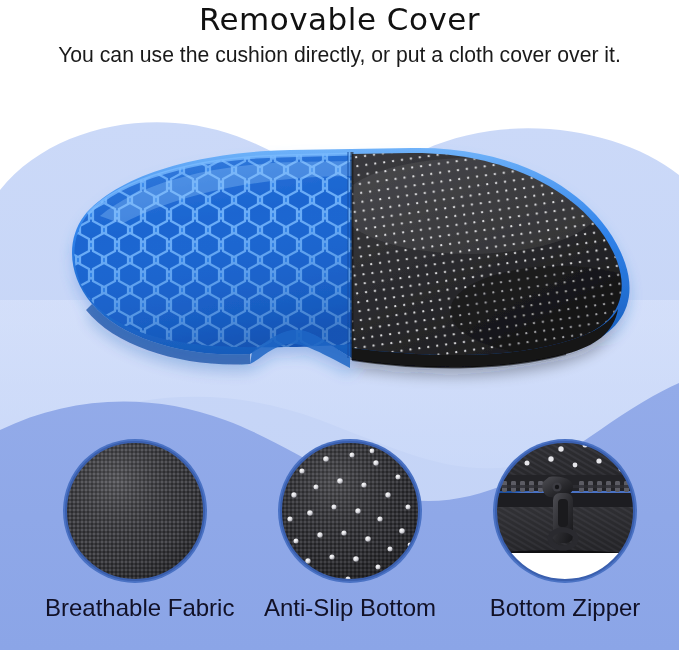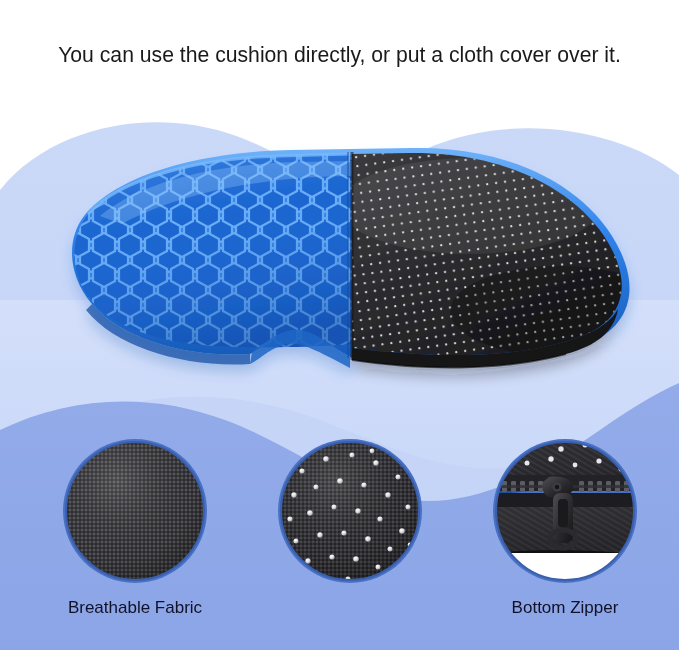--- a/index.html
+++ b/index.html
@@ -97,21 +97,21 @@
     position: relative;
     width: 148px;
     height: 148px;
     margin: 7px auto 0 auto;
   }
   .circle-svg { display: block; }
 
   .feature-label {
     margin-top: 11px;
     font-family: "Liberation Sans", sans-serif;
-    font-size: 17px;
+    font-size: 24px;
     font-weight: 400;
     color: #111127;
     line-height: 24px;
     white-space: nowrap;
   }
 </style>
 </head>
 <body>
 
 <div id="page">
@@ -149,20 +149,21 @@
 
     <path d="M0,430
              C 70,396 150,392 225,420
              C 300,448 345,492 410,500
              C 480,508 545,468 600,430
              C 630,409 658,392 679,383
              L 679,650 L 0,650 Z" fill="url(#darkWaveGrad)"></path>
   </svg>
 
   <div class="header">
+    <div class="title">Removable Cover</div>
     <div class="subtitle">You can use the cushion directly, or put a cloth cover over it.</div>
   </div>
 
   <div class="product-stage">
     <svg class="product-svg" width="679" height="300" viewBox="0 0 679 300" xmlns="http://www.w3.org/2000/svg">
       <defs>
 
         <pattern id="honeycomb" width="26" height="30" patternUnits="userSpaceOnUse">
           <rect width="26" height="30" fill="#2f82ea"></rect>
           <g fill="#1b64cf" stroke="#6fb0f8" stroke-width="2.2">
@@ -366,20 +367,21 @@
                 <circle cx="102" cy="130" r="2.5"></circle>
               <circle cx="48" cy="140" r="2.6"></circle>
                 <circle cx="72" cy="142" r="2.5"></circle>
               <circle cx="96" cy="14" r="2.4"></circle>
                 <circle cx="134" cy="108" r="2.4"></circle>
             </g>
           </g>
           <circle cx="74" cy="74" r="69" fill="none" stroke="#3a5fae" stroke-width="2"></circle>
         </svg>
       </div>
+      <div class="feature-label">Anti-Slip Bottom</div>
     </div>
 
     <div class="feature feature-3">
       <div class="circle-wrap">
         <svg class="circle-svg" width="148" height="148" viewBox="0 0 148 148" xmlns="http://www.w3.org/2000/svg">
           <defs>
             <linearGradient id="zipFabric" x1="0" y1="0" x2="0.3" y2="1">
               <stop offset="0%" stop-color="#3a3a3e"></stop>
               <stop offset="100%" stop-color="#1b1b1e"></stop>
             </linearGradient>

